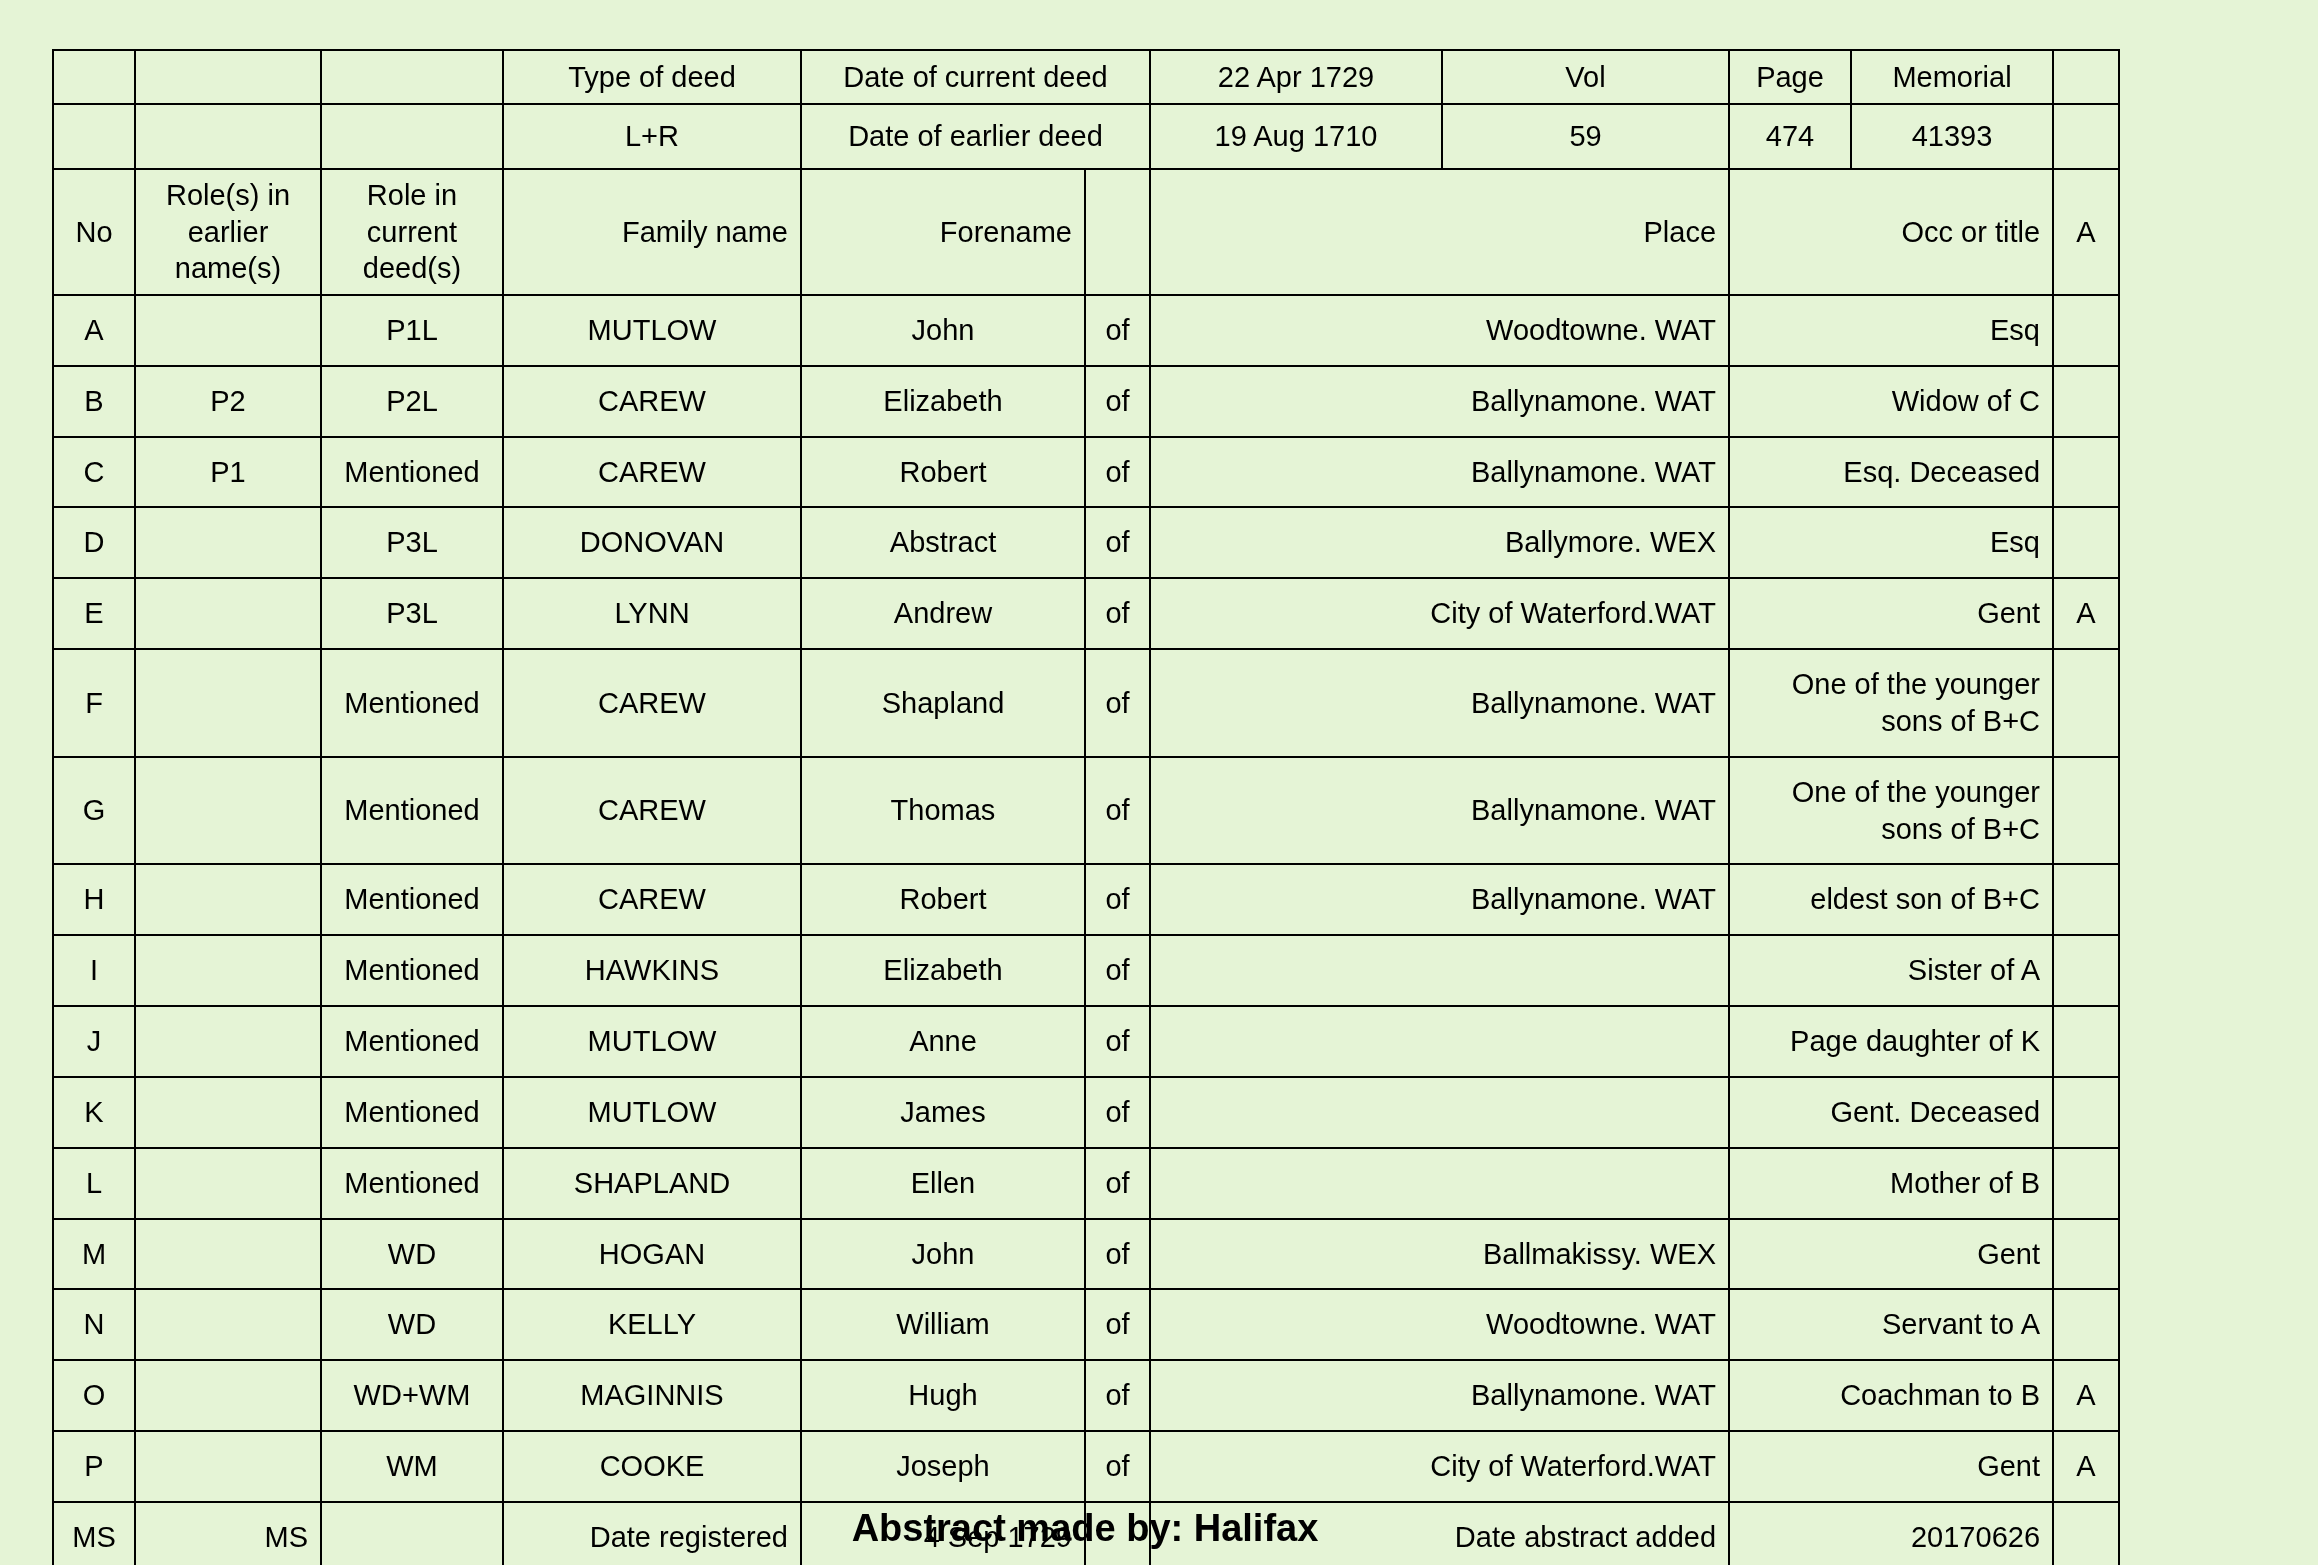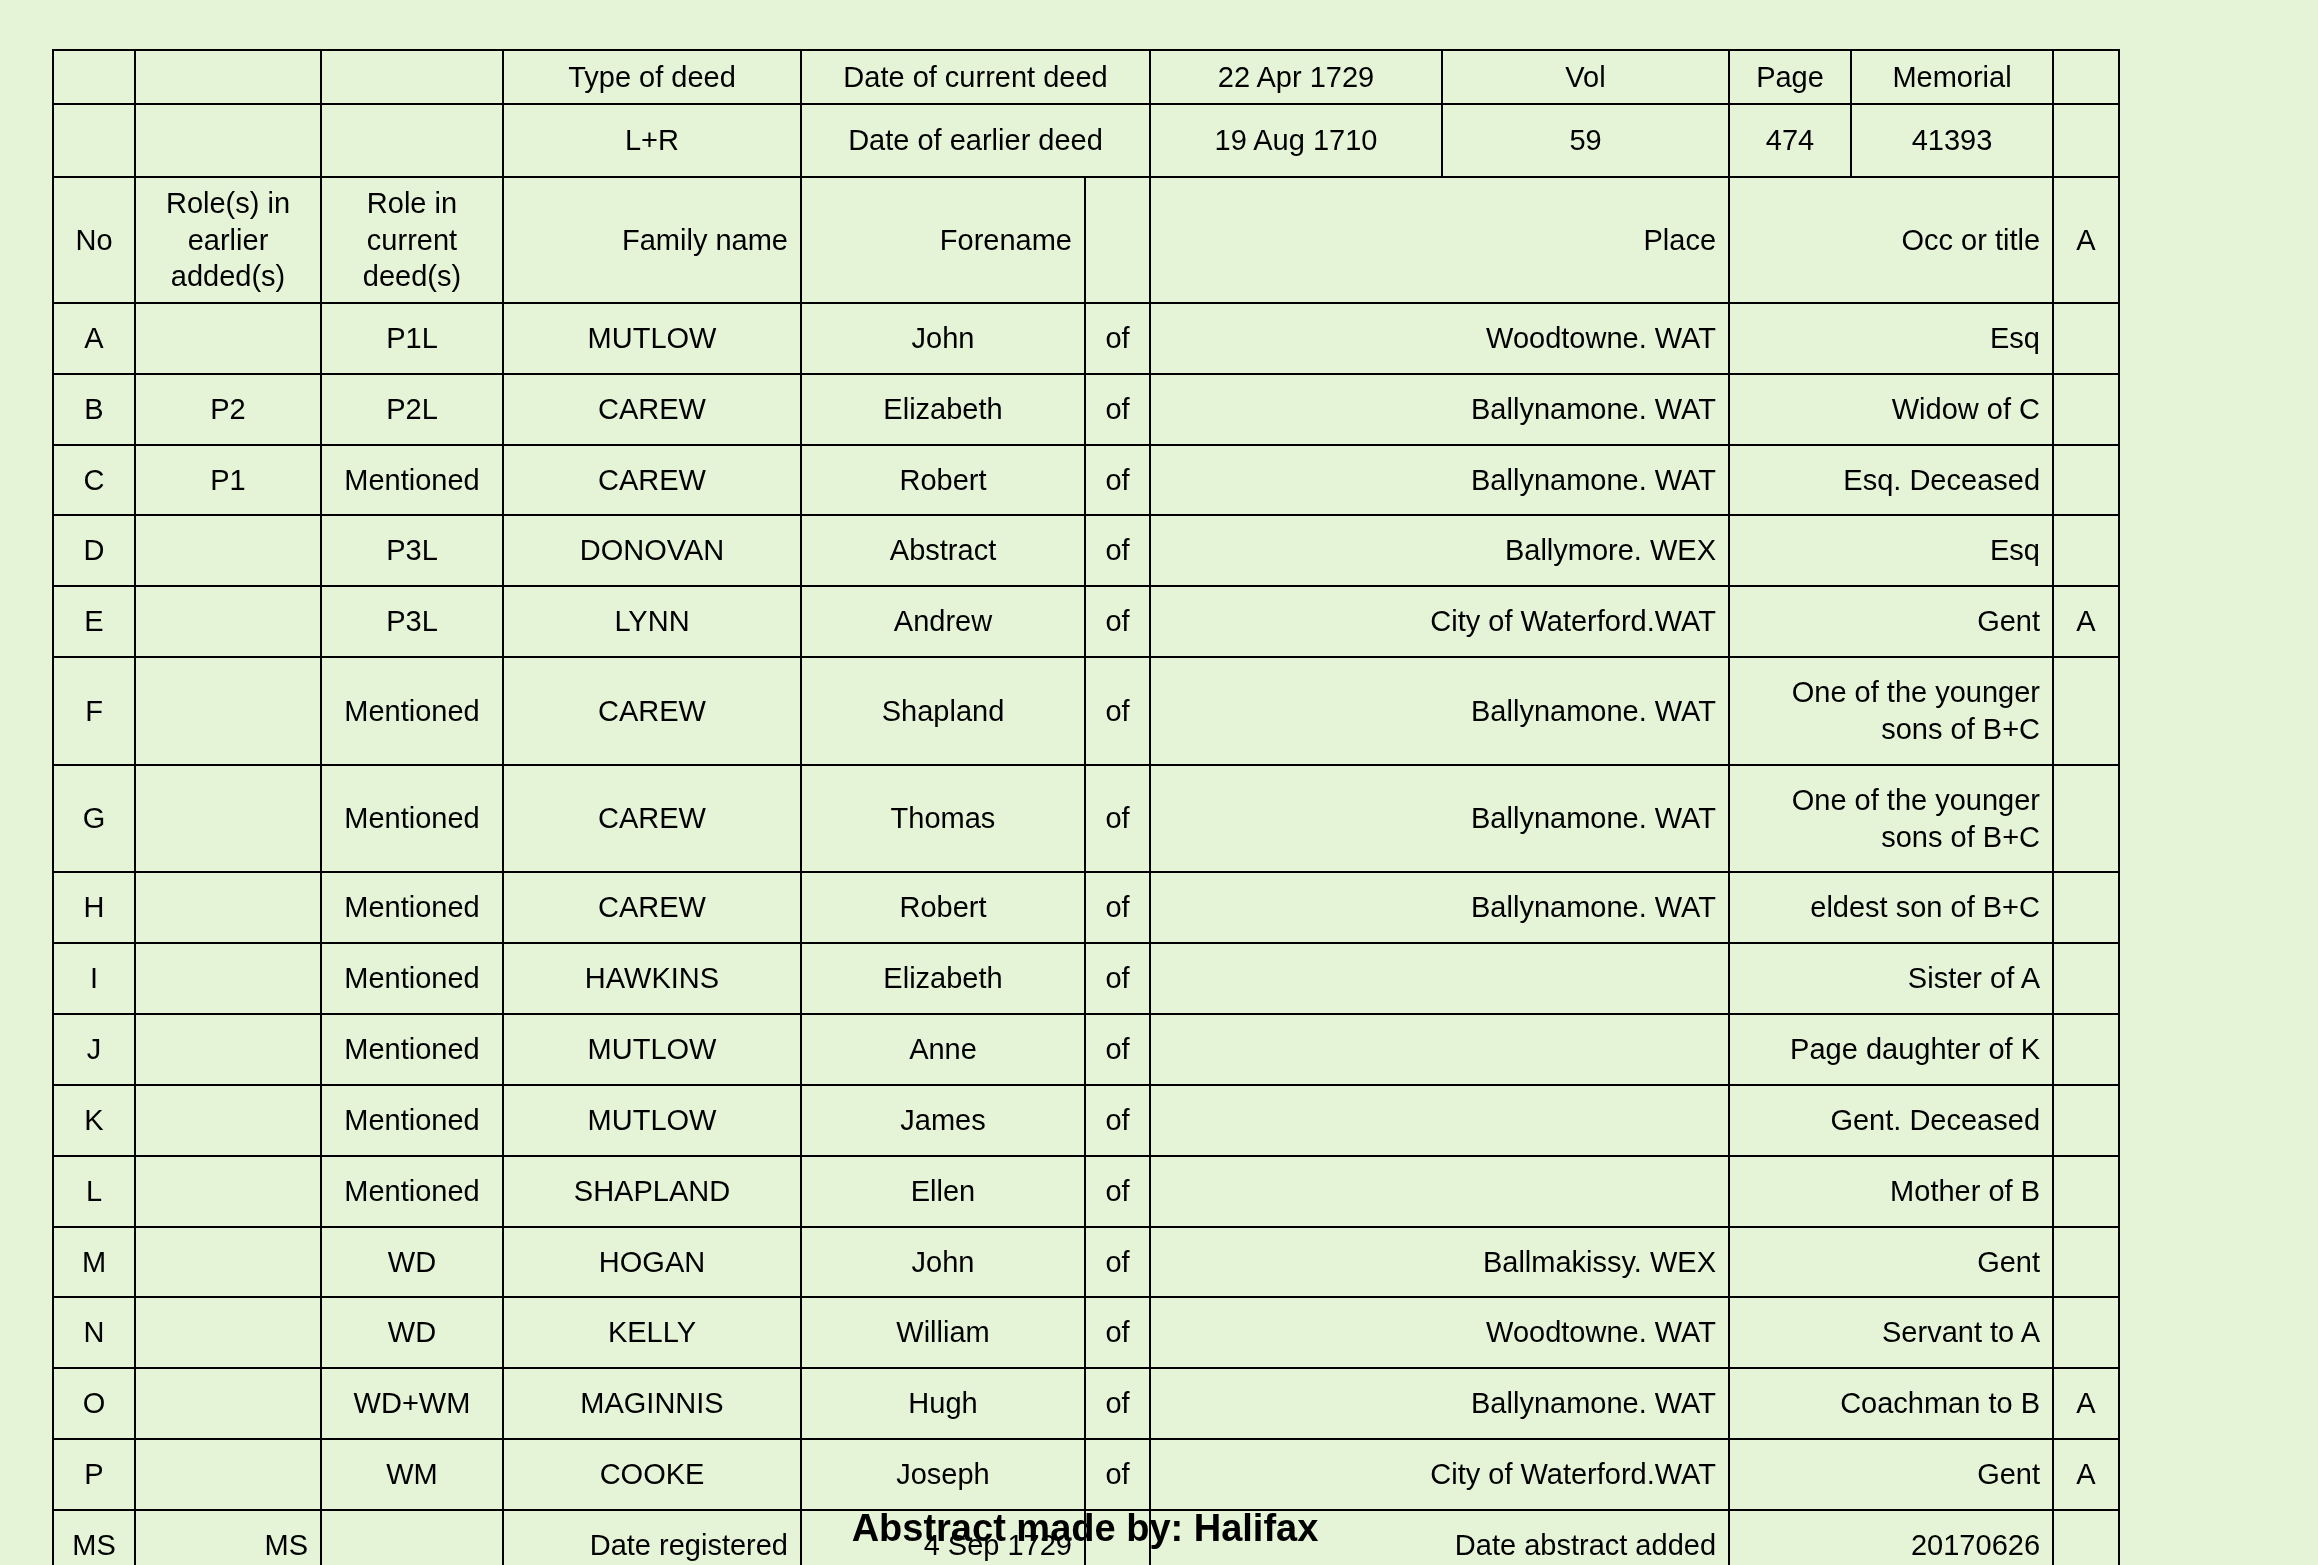--- a/index.html
+++ b/index.html
@@ -23,21 +23,21 @@
     line-height:1.27;
     vertical-align:middle;
     text-align:center;
     padding:1.7px 7px;
     overflow:hidden;
     word-wrap:break-word;
   }
   td.l{text-align:right;padding:16px 12px;}
   td.r{text-align:center;padding:1.7px 12px;}
   tr.h1{height:54px;}
-  tr.h2{height:73px;}
+  tr.h2{height:65px;}
   tr.hd{height:126px;}
   tr.tall{height:93px;}
   .footer{
     position:absolute;left:52px;top:1507px;width:2066px;
     text-align:center;font-weight:bold;font-size:38px;
   }
 </style>
 </head>
 <body>
 
@@ -79,21 +79,21 @@
     <td colspan="2" class="r">Date of earlier deed</td>
     <td>19 Aug 1710</td>
     <td>59</td>
     <td>474</td>
     <td>41393</td>
     <td></td>
   </tr>
 
   <tr class="hd">
     <td>No</td>
-    <td>Role(s) in earlier added(s)</td>
+    <td>Role(s) in earlier name(s)</td>
     <td>Role in current deed(s)</td>
     <td class="l">Family name</td>
     <td class="l">Forename</td>
     <td></td>
     <td colspan="2" class="l">Place</td>
     <td colspan="2" class="l">Occ or title</td>
     <td>A</td>
   </tr>
 
   <tr class="h1">

